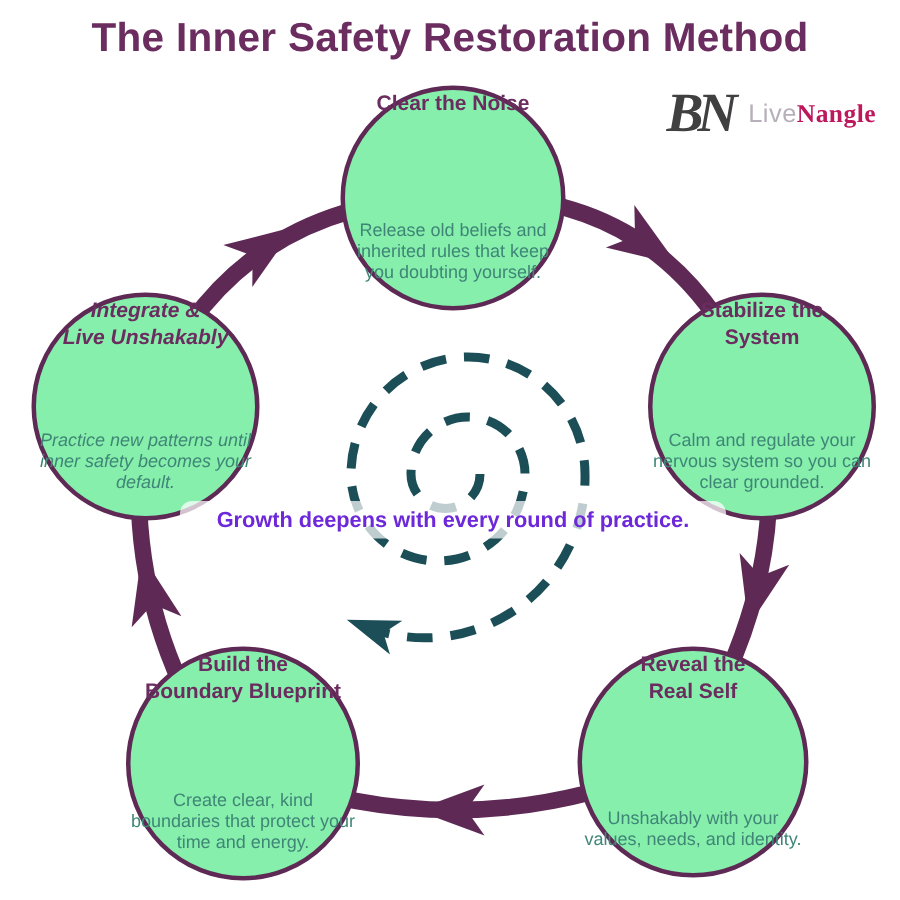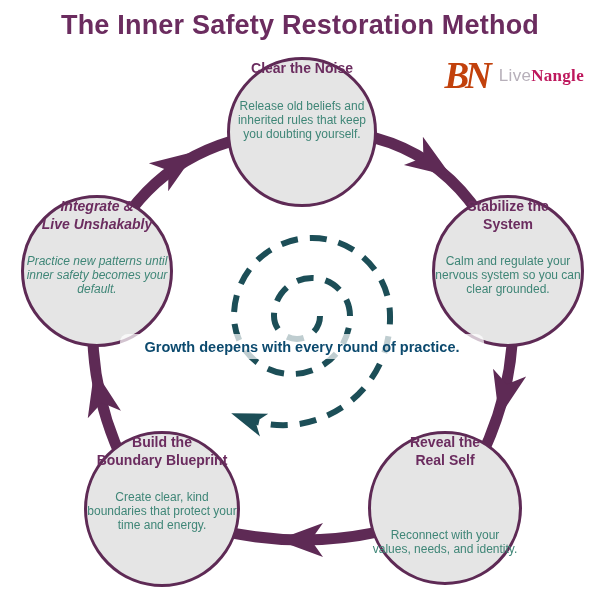--- a/index.html
+++ b/index.html
@@ -18,60 +18,60 @@
   }
 
   
   .logo{
     position:absolute;top:57px;right:16px;z-index:5;
     display:flex;align-items:center;gap:5px;
   }
   .logo .monogram{
     font-family:"Liberation Serif", serif;
     font-style:italic;font-weight:bold;font-size:37px;
-    color:#c2410c;letter-spacing:-4px;line-height:1;padding-right:6px;
+    color:#404040;letter-spacing:-4px;line-height:1;padding-right:6px;
   }
   .logo .name{font-size:17px;letter-spacing:.3px;white-space:nowrap;}
   .logo .first{color:#b7b0ba;font-weight:400;}
   .logo .last{color:#be185d;font-weight:bold;font-family:"Liberation Serif", serif;}
 
   
   svg.layer{position:absolute;inset:0;z-index:1;}
 
   
   .node{
     position:absolute;border-radius:50%;
-    background:#e5e5e5;border:3px solid #5e2a55;
-    display:flex;flex-direction:column;align-items:center;justify-content:flex-start;
+    background:#86efac;border:3px solid #5e2a55;
+    display:flex;flex-direction:column;align-items:center;justify-content:space-between;
     text-align:center;box-sizing:border-box;padding:0 6px;z-index:2;
   }
   .node .node-title{
     color:#6b2c5f;font-size:14px;font-weight:800;line-height:1.25;
     margin:0 0 5px 0;white-space:pre-line;
   }
   .node .node-body{
     color:#3f8677;font-size:12px;line-height:1.18;margin:16px -6px;
   }
   .node-top{left:227px;top:57px;width:150px;height:150px;}
   .node-right{left:432px;top:195px;width:152px;height:152px;}
-  .node-bottom-right{left:368px;top:431px;width:154px;height:154px;gap:38px;}
+  .node-bottom-right{left:385px;top:431px;width:154px;height:154px;gap:38px;}
   .node-bottom-left{left:84px;top:431px;width:156px;height:156px;}
   .node-left{left:21px;top:195px;width:152px;height:152px;font-style:italic;}
 
   
   .center-caption{
     position:absolute;left:120px;top:334px;width:360px;z-index:3;
     text-align:center;background:rgba(255,255,255,.72);
     border-radius:8px;padding:3px 2px;
   }
   .center-caption .line1{
     color:#6b2c5f;font-size:17px;font-weight:800;margin:0;line-height:1.25;
   }
   .center-caption .line2{
-    color:#0c4a6e;font-size:14.5px;font-weight:800;margin:1px 0 0 0;line-height:1.25;
+    color:#6d28d9;font-size:14.5px;font-weight:800;margin:1px 0 0 0;line-height:1.25;
   }
 </style>
 </head>
 <body>
 
 <div class="canvas">
 
   <div class="title">The Inner Safety Restoration Method</div>
 
   <div class="logo">
@@ -108,21 +108,21 @@
 
   <div class="node node-right">
     <div class="node-title">Stabilize the
 System</div>
     <div class="node-body">Calm and regulate your nervous system so you can clear grounded.</div>
   </div>
 
   <div class="node node-bottom-right">
     <div class="node-title">Reveal the
 Real Self</div>
-    <div class="node-body">Reconnect with your values, needs, and identity.</div>
+    <div class="node-body">Unshakably with your values, needs, and identity.</div>
   </div>
 
   <div class="node node-bottom-left">
     <div class="node-title">Build the
 Boundary Blueprint</div>
     <div class="node-body">Create clear, kind boundaries that protect your time and energy.</div>
   </div>
 
   <div class="node node-left">
     <div class="node-title">Integrate &amp;

